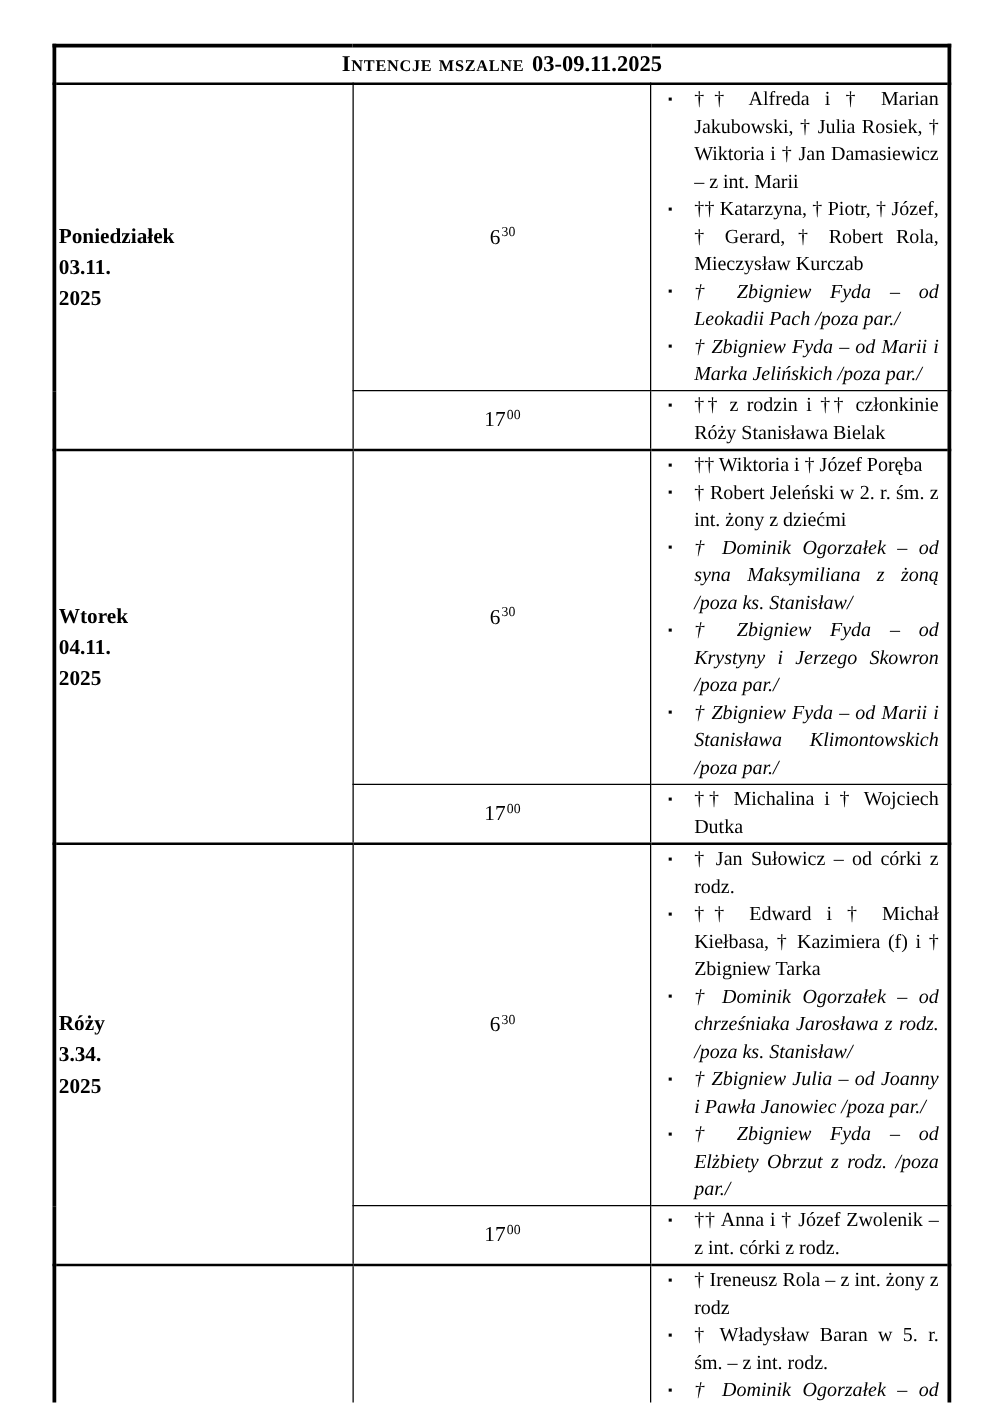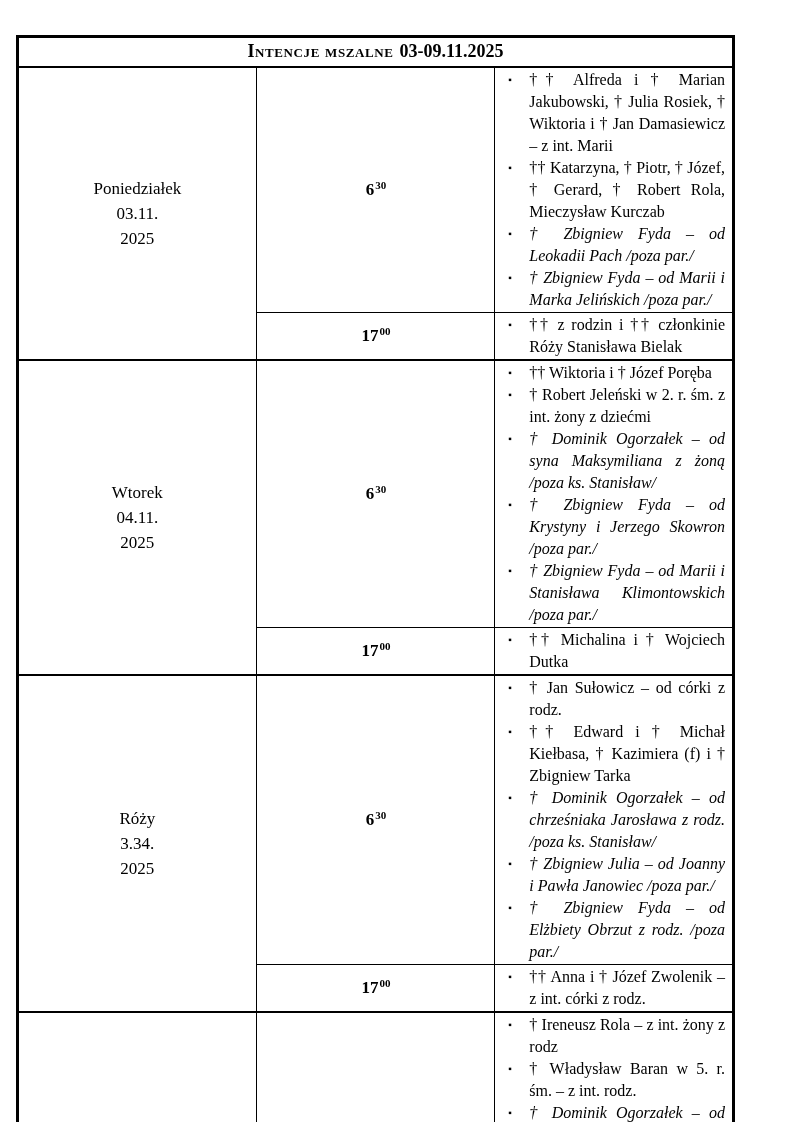--- a/index.html
+++ b/index.html
@@ -7,21 +7,21 @@
   body {
     width: 794px;
     height: 1122px;
     font-family: "Liberation Serif", "DejaVu Serif", serif;
     color: #000;
     overflow: hidden;
   }
   .page {
     width: 794px;
     height: 1122px;
-    padding: 35px 37px 0 16px;
+    padding: 35px 37px 0 42px;
   }
   table.schedule {
     width: 719px;
     border-collapse: collapse;
     border: 3px solid #000;
     table-layout: fixed;
   }
   table.schedule td { border: 1px solid #000; vertical-align: middle; }
   tr.header-row td {
     text-align: center;
@@ -34,30 +34,30 @@
     font-size: 18px;
     letter-spacing: 0.6px;
   }
   .title-dates {
     font-weight: bold;
     font-size: 18px;
     margin-left: 6px;
   }
   td.day-cell {
     width: 122px;
-    text-align: center;
-    font-weight: normal;
+    text-align: left;
+    font-weight: bold;
     font-size: 17px;
     line-height: 25px;
     padding: 2px;
   }
   td.time-cell {
     width: 47px;
     text-align: center;
-    font-weight: bold;
+    font-weight: normal;
     font-size: 17px;
     padding: 1px 0;
   }
   .t-sup {
     font-size: 11px;
     position: relative;
     top: -6px;
     left: 1px;
   }
   td.int-cell { padding: 1px 7px 1px 0; }

